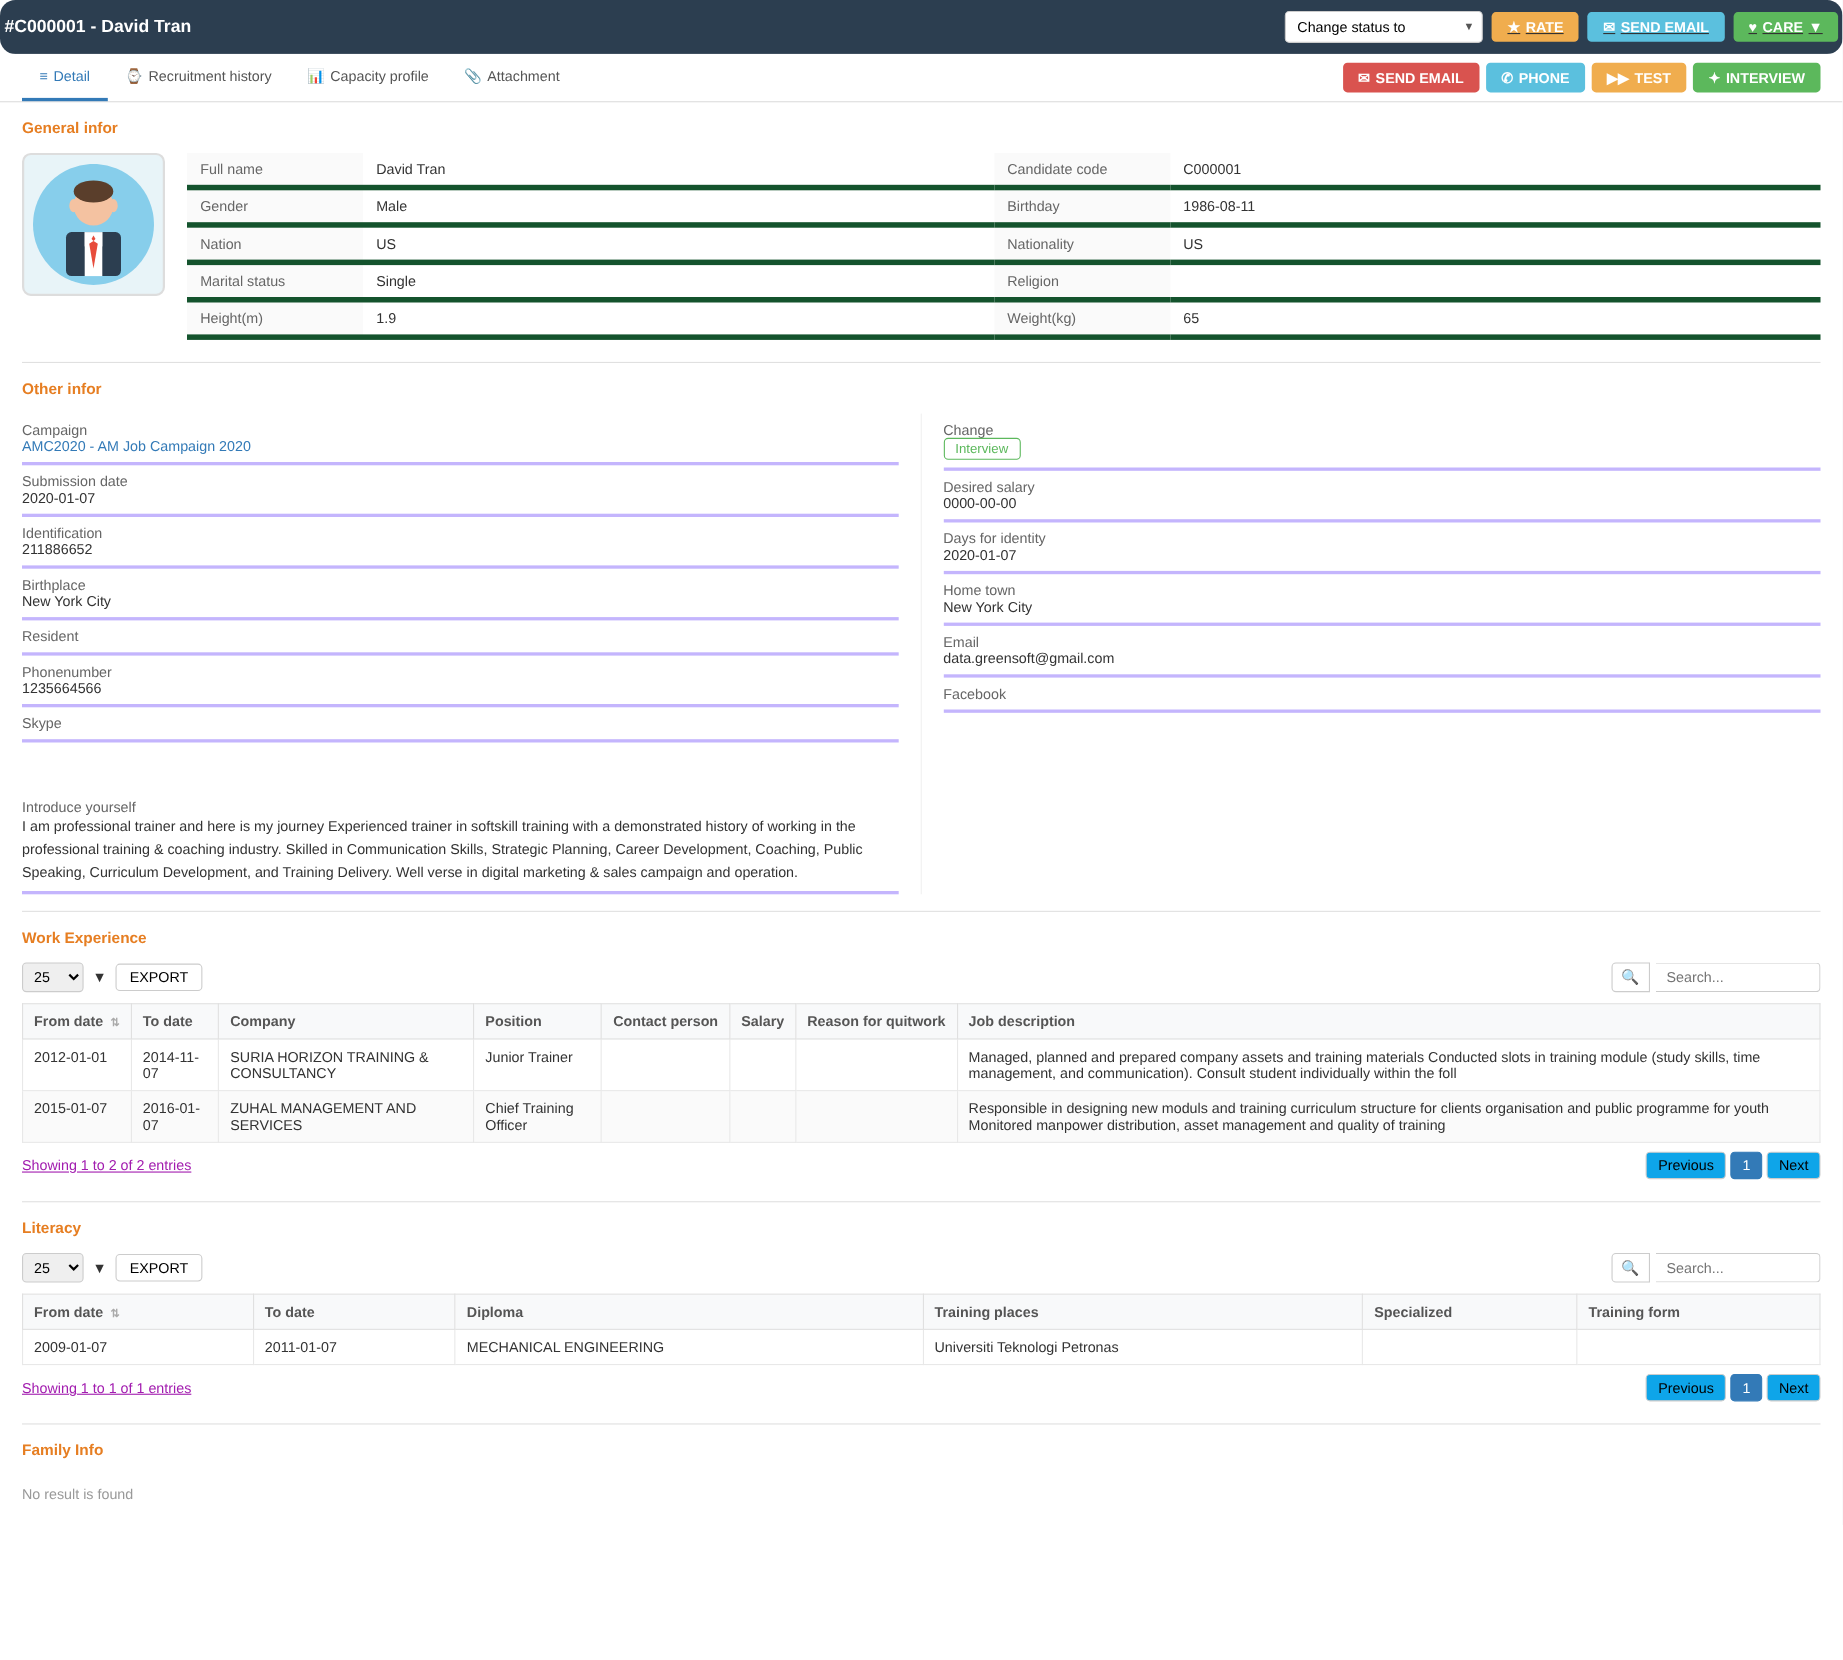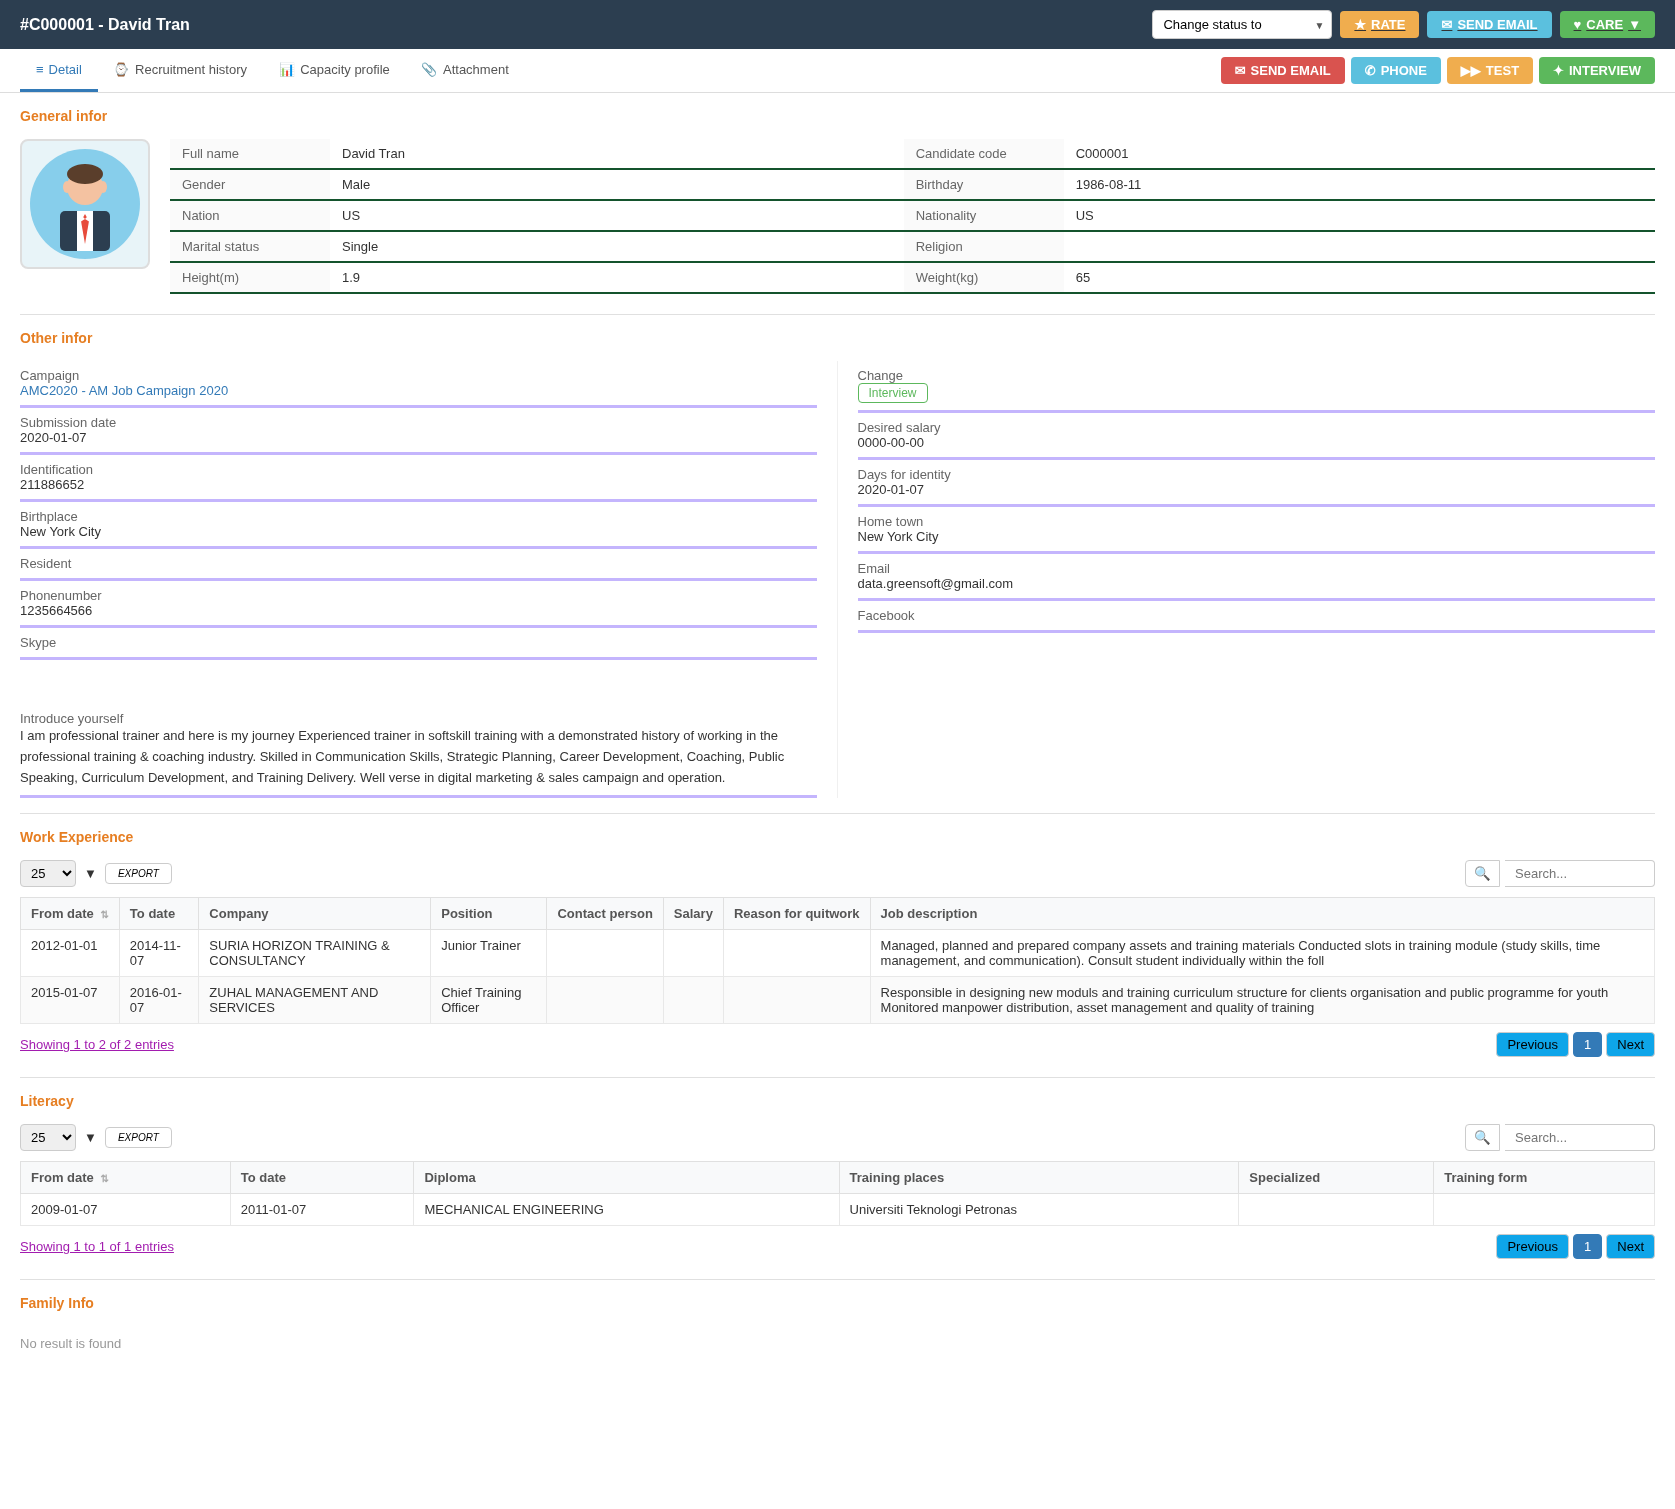--- a/index.html
+++ b/index.html
@@ -1,20 +1,20 @@
 <!DOCTYPE html>
 <html><head>
   <meta charset="utf-8">
   <style>
     * { box-sizing: border-box; margin: 0; padding: 0; }
     body { font-family: Arial, sans-serif; font-size: 13px; background: #f0f2f5; color: #333; }
     .page-wrapper { background: #fff; max-width: 1675px; min-height: 1509px; margin: 0 auto; padding: 0; }
     
     
-    .top-header { background: #2c3e50; padding: 10px 20px; display: flex; align-items: center; justify-content: space-between; }
+    .top-header { background: #2c3e50; padding: 10px 4px; display: flex; align-items: center; justify-content: space-between; border-radius: 14px; }
     .page-title { color: #fff; font-size: 16px; font-weight: bold; }
     .header-right { display: flex; align-items: center; gap: 8px; text-decoration: underline; }
     .status-select { padding: 6px 30px 6px 10px; border: 1px solid #ccc; border-radius: 4px; font-size: 13px; background: #fff; min-width: 180px; appearance: none; cursor: pointer; }
     .status-select-wrap { position: relative; display: inline-block; }
     .status-select-wrap::after { content: '▼'; position: absolute; right: 8px; top: 50%; transform: translateY(-50%); font-size: 10px; pointer-events: none; color: #555; }
     
     .btn { padding: 6px 14px; border: none; border-radius: 4px; cursor: pointer; font-size: 13px; font-weight: bold; color: #fff; display: inline-flex; align-items: center; gap: 5px; }
     .btn-rate { background: #f0ad4e; }
     .btn-email { background: #5bc0de; }
     .btn-care { background: #5cb85c; }
@@ -34,38 +34,38 @@
     
     .content { padding: 15px 20px; }
     
     .section-title { color: #e67e22; font-weight: bold; font-size: 14px; margin-bottom: 10px; padding-bottom: 5px; }
     
     .general-info { display: flex; gap: 20px; margin-bottom: 20px; }
     .avatar-box { width: 130px; height: 130px; border: 2px solid #ddd; border-radius: 8px; overflow: hidden; display: flex; align-items: center; justify-content: center; background: #e8f4f8; flex-shrink: 0; }
     .avatar-svg { width: 110px; height: 110px; }
     
     .info-table { width: 100%; border-collapse: collapse; }
-    .info-table td { padding: 7px 12px; border-bottom: 2px solid #14532d; font-size: 13px; }
+    .info-table td { padding: 7px 12px; border-bottom: 5px solid #14532d; font-size: 13px; }
     .info-table .lbl { color: #666; width: 160px; background: #fafafa; }
     .info-table .val { color: #333; }
     
     .section-divider { border: none; border-top: 1px solid #e0e0e0; margin: 15px 0; }
     
     .field-row { display: flex; padding: 7px 0; border-bottom: 3px solid #c4b5fd; font-size: 13px; flex-direction: column; }
     .field-label { width: 170px; color: #666; flex-shrink: 0; }
     .field-value { color: #333; flex: 1; }
     .field-value.link { color: #337ab7; text-decoration: none; cursor: pointer; }
     
     .status-badge { border: 1px solid #5cb85c; color: #5cb85c; padding: 2px 10px; border-radius: 4px; font-size: 12px; display: inline-block; }
     
     
     .table-toolbar { display: flex; align-items: center; justify-content: space-between; margin-bottom: 10px; gap: 23px; }
     .table-toolbar-left { display: flex; align-items: center; gap: 8px; }
     .page-size-select { padding: 4px 6px; border: 1px solid #ccc; border-radius: 4px; font-size: 13px; }
-    .export-btn { background: #fff; border: 1px solid #ccc; border-radius: 4px; padding: 4px 12px; cursor: pointer; font-size: 10px; font-style: italic; }
+    .export-btn { background: #fff; border: 1px solid #ccc; border-radius: 4px; padding: 4px 12px; cursor: pointer; font-size: 13px; }
     .search-wrap { display: flex; align-items: center; gap: 5px; }
     .search-icon-btn { background: #fff; border: 1px solid #ccc; border-radius: 4px 0 0 4px; padding: 5px 8px; cursor: pointer; }
     .search-input { border: 1px solid #ccc; border-left: none; border-radius: 0 4px 4px 0; padding: 5px 10px; font-size: 13px; width: 150px; }
     
     .data-table { width: 100%; border-collapse: collapse; font-size: 13px; }
     .data-table th { background: #f8f9fa; border: 1px solid #e0e0e0; padding: 8px 10px; text-align: left; color: #555; font-weight: bold; white-space: nowrap; }
     .data-table td { border: 1px solid #e8e8e8; padding: 8px 10px; vertical-align: top; }
     .data-table tr:nth-child(even) { background: #fafafa; }
     .sort-icon { font-size: 10px; color: #aaa; margin-left: 3px; }
     

